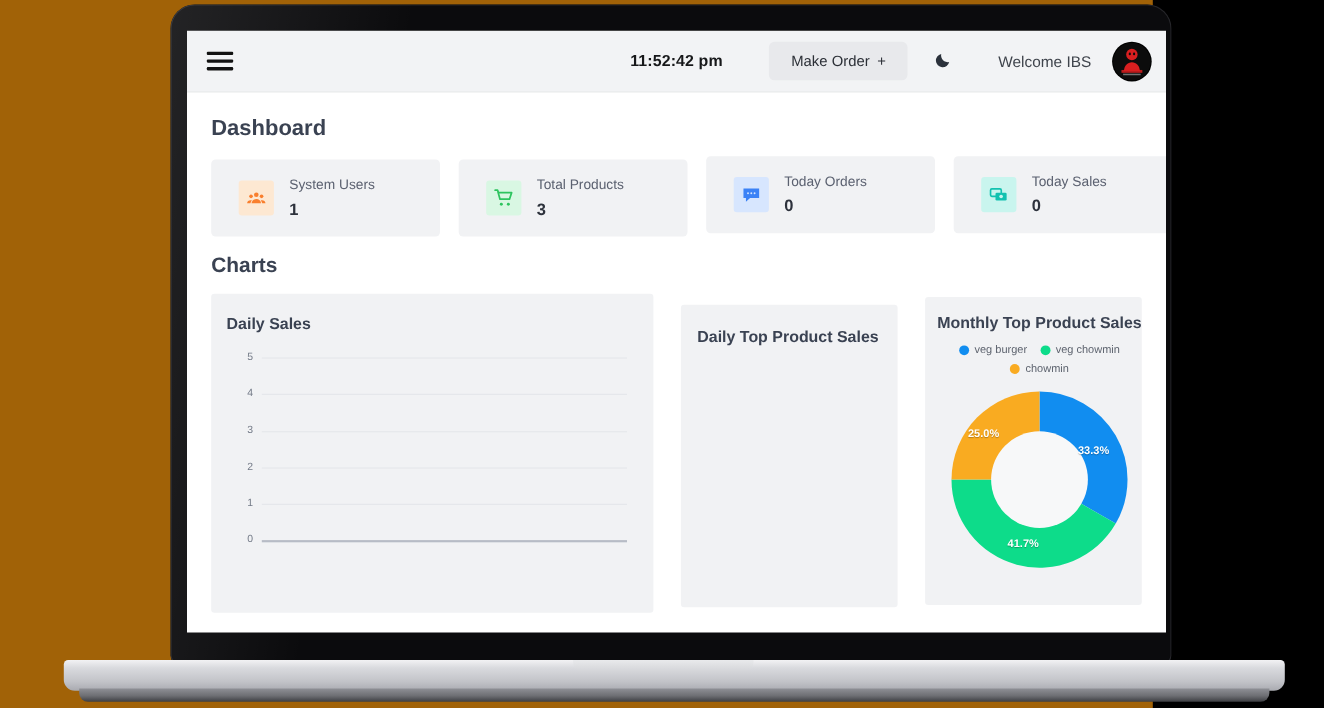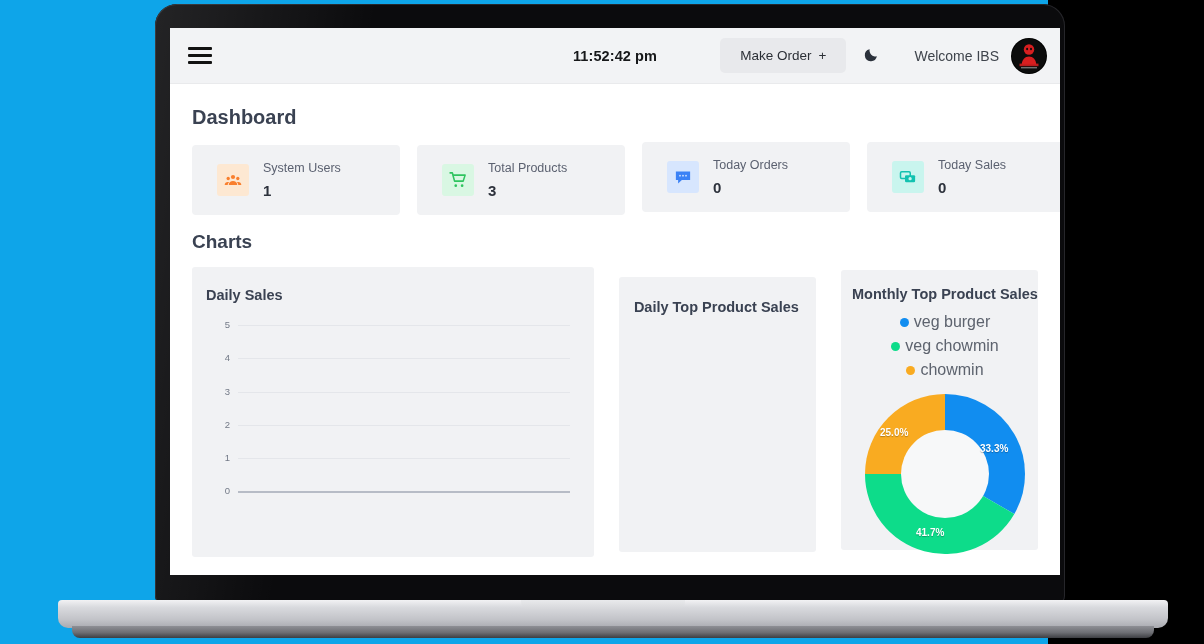--- a/index.html
+++ b/index.html
@@ -4,21 +4,21 @@
 <style>
   * { box-sizing: border-box; margin: 0; padding: 0; }
   html, body {
     width: 1204px; height: 644px;
     background: #000000;
     font-family: "Liberation Sans", sans-serif;
     overflow: hidden;
   }
 
   
-  #stage { position: relative; width: 1048px; height: 644px; background: #0ea5e9; }
+  #stage { position: relative; width: 1048px; height: 644px; background: #a16207; }
 
   #laptop-lid {
     position: absolute;
     left: 155px; top: 4px;
     width: 910px; height: 600px;
     background: #0b0b0d;
     border-radius: 22px 22px 8px 8px;
     box-shadow: inset 0 0 0 1px #26262a;
   }
   #laptop-lid::after{
@@ -73,21 +73,21 @@
   .hamburger { width: 24px; display:flex; flex-direction:column; gap:4px; cursor:pointer; }
   .hamburger span { display:block; height:3px; background:#121212; border-radius:1px; }
 
   .clock {
     position:absolute; left:0; right:0; margin:auto;
     width: 200px; text-align:center;
     font-size: 14.5px; font-weight: 700; color:#17181a;
     letter-spacing: .1px;
   }
 
-  .topbar-right { margin-left:auto; display:flex; align-items:center; gap:13px; }
+  .topbar-right { margin-left:auto; display:flex; align-items:center; gap:20px; }
 
   .make-order-btn {
     background:#e8e9ec; color:#2b2f36;
     border:none; border-radius:5px;
     padding: 10px 20px;
     font-size: 13.5px; font-family:"Liberation Sans", sans-serif;
     cursor:pointer; white-space:nowrap;
   }
   .make-order-btn .plus { margin-left:7px; font-weight:400; }
 
@@ -134,21 +134,21 @@
   .axis-wrap { position:relative; margin-top:22px; height:200px; }
   .grid-row { position:relative; height:33.3px; }
   .grid-label {
     position:absolute; left:10px; top:-6px;
     font-size:9.5px; color:#737a87; width:14px; text-align:right;
   }
   .grid-line { position:absolute; left:32px; right:10px; top:0; height:1px; background:#e4e6ea; }
   .grid-line.base { background:#b7bcc6; height:1.5px; }
 
   .legend { display:flex; flex-wrap:wrap; justify-content:center; gap:6px 12px; width:185px; margin:11px auto 0 auto;}
-  .legend-item { display:flex; align-items:center; gap:5px; font-size:16px; color:#5d636e; white-space:nowrap;}
+  .legend-item { display:flex; align-items:center; gap:5px; font-size:10px; color:#5d636e; white-space:nowrap;}
   .legend-dot { width:9px;height:9px;border-radius:50%; flex:none; }
 
   .donut-wrap { position:relative; width:170px; height:170px; margin:10px auto 0 auto; }
   .donut-hole {
     position:absolute; left:50%; top:50%; transform:translate(-50%,-50%);
     width:88px; height:88px; border-radius:50%; background:#f7f8f9;
   }
   .slice-label {
     position:absolute; font-size:10px; font-weight:700; color:#ffffff;
     text-shadow: 0 1px 1px rgba(0,0,0,.28);

